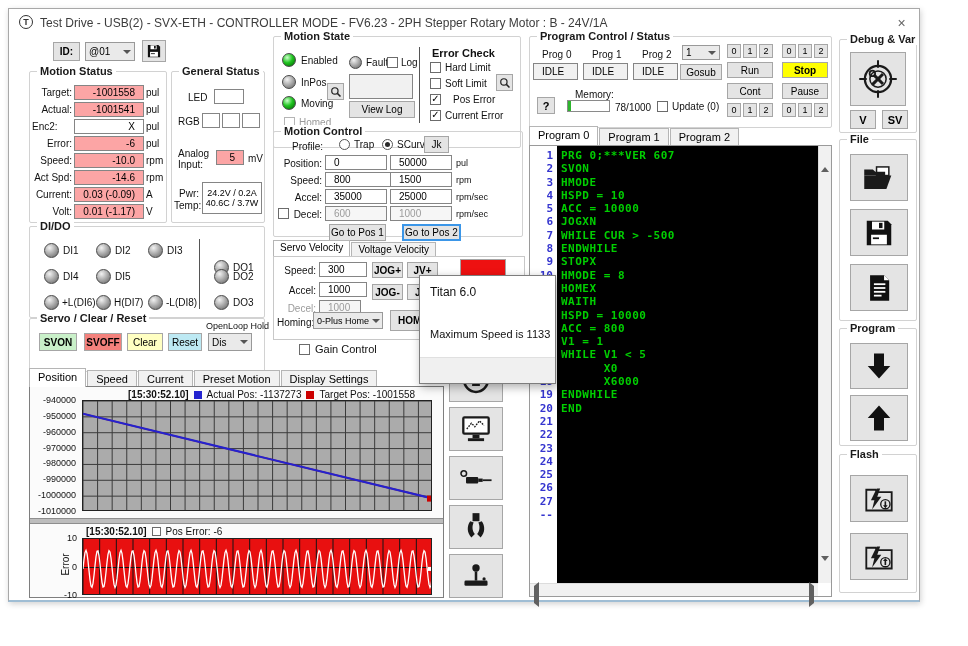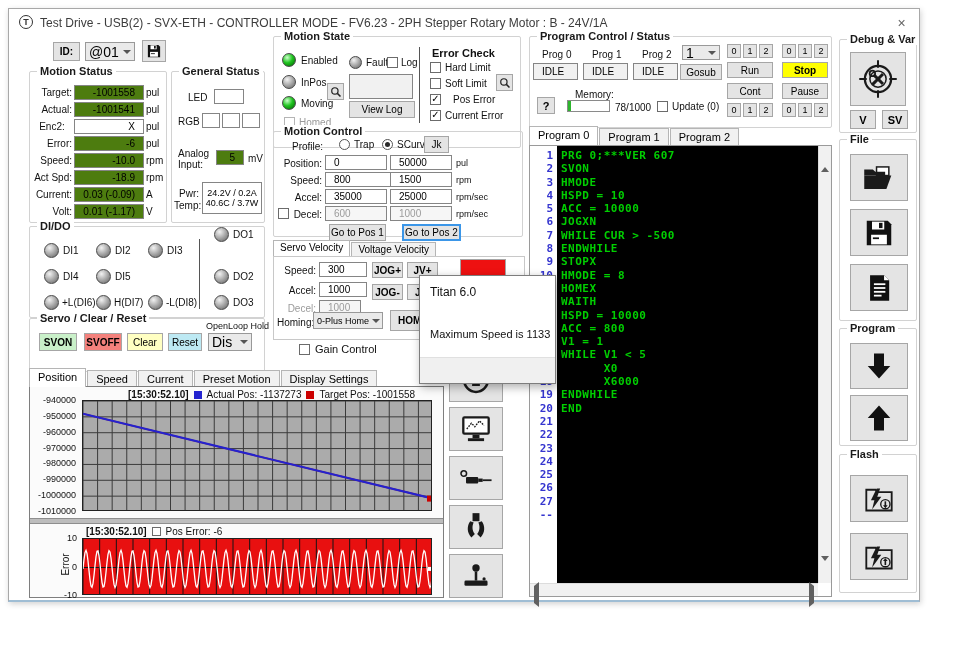--- a/index.html
+++ b/index.html
@@ -3,32 +3,32 @@
 <meta charset="utf-8">
 <style>
   body{margin:0}
   .stage{position:relative;width:968px;height:646px;background:#fff;font-family:"Liberation Sans",sans-serif;overflow:hidden}
   .win{position:absolute;left:8px;top:8px;width:910px;height:591px;background:#fff;border:1px solid #a8a8a8;border-bottom:2px solid #9fbdd4;box-shadow:1px 2px 6px rgba(0,0,0,.18)}
   .a{position:absolute;box-sizing:border-box}
   .grp{position:absolute;border:1px solid #d2d2d2;border-radius:2px;box-sizing:border-box}
   .gt{position:absolute;top:-7px;left:7px;background:#fff;padding:0 3px;font-size:11px;font-weight:bold;color:#1a1a1a;white-space:nowrap}
   .b{display:flex;align-items:center;justify-content:center;background:#e4e4e4;border:1px solid #a6a6a6;font-size:11px;color:#000;box-sizing:border-box;white-space:nowrap}
   .in{display:flex;align-items:center;background:#fff;border:1px solid #858585;font-size:10px;padding:0 8px;box-sizing:border-box;white-space:nowrap;overflow:hidden}
-  .ro{background:#4d7c0f;justify-content:flex-end}
+  .ro{background:#fca5a5;justify-content:flex-end}
   .dis{background:#f6f6f6;color:#9b9b9b}
   .lb{font-size:10px;color:#111;white-space:nowrap}
   .bld{font-weight:bold}
   .led{display:inline-block;border-radius:50%;border:1px solid #4a4a4a;box-sizing:border-box;flex:none}
   .green{background:radial-gradient(circle at 35% 30%,#ccffcc,#22c522 45%,#067a06 85%)}
   .gray{background:radial-gradient(circle at 35% 30%,#f2f2f2,#a8a8a8 50%,#707070 88%)}
   .cb{display:inline-flex;align-items:center;justify-content:center;width:11px;height:11px;background:#fff;border:1px solid #6b6b6b;font-size:10px;line-height:1;box-sizing:border-box;flex:none}
   .cb.on::after{content:"✓";margin-top:-1px}
   .rd{display:inline-block;width:11px;height:11px;border:1px solid #555;border-radius:50%;background:#fff;position:relative;box-sizing:border-box;flex:none}
   .rd.on::after{content:"";position:absolute;left:2px;top:2px;right:2px;bottom:2px;border-radius:50%;background:#2b2b2b}
-  .dd{display:flex;align-items:center;justify-content:space-between;background:#eaeaea;border:1px solid #999;font-size:14px;padding:0 3px;box-sizing:border-box;white-space:nowrap}
+  .dd{display:flex;align-items:center;justify-content:space-between;background:#eaeaea;border:1px solid #999;font-size:10px;padding:0 3px;box-sizing:border-box;white-space:nowrap}
   .dd::after{content:"";border-left:4px solid transparent;border-right:4px solid transparent;border-top:4px solid #555;margin-left:3px;flex:none}
   .tabs{display:flex;align-items:flex-end}
   .tab{background:#f1f1f1;border:1px solid #b5b5b5;border-bottom:none;padding:2px 8px;font-size:11px;margin-right:1px;white-space:nowrap}
   .tab.on{background:#fff;padding-bottom:4px;z-index:2;position:relative}
   .flex{display:flex;align-items:center}
   .ytick{position:absolute;left:0;right:2px;text-align:right;font-size:9px;color:#111}
   .gln{height:13.3px;font:bold 11px "DejaVu Sans Mono",monospace;color:#3535cf;text-align:right;padding-right:4px}
   .cln{height:13.3px;font:bold 11px "DejaVu Sans Mono",monospace;color:#00cf00;white-space:pre;letter-spacing:.5px;padding-left:4px}
   .popup{position:absolute;left:419px;top:275px;width:135px;height:107px;background:#fff;border:1px solid #7d7d7d;box-shadow:2px 3px 9px rgba(0,0,0,.32);z-index:60}
   .pfoot{position:absolute;left:0;right:0;bottom:0;height:25px;background:#f0f0f0;border-top:1px solid #e0e0e0}
@@ -73,37 +73,37 @@
             <span class="lb" style="width:40px;text-align:right">Target:</span>
             <div class="in ro" style="width:70px;height:15px;margin:0 2px">-1001558</div>
             <span class="lb">pul</span>
           </div>
       <div class="flex" style="height:17px">
             <span class="lb" style="width:40px;text-align:right">Actual:</span>
             <div class="in ro" style="width:70px;height:15px;margin:0 2px">-1001541</div>
             <span class="lb">pul</span>
           </div>
       <div class="flex" style="height:17px">
-            <span class="lb" style="width:40px;text-align:center">Enc2:</span>
+            <span class="lb" style="width:40px;text-align:left">Enc2:</span>
             <div class="in" style="width:70px;height:15px;margin:0 2px;justify-content:flex-end">X</div>
             <span class="lb">pul</span>
           </div>
       <div class="flex" style="height:17px">
             <span class="lb" style="width:40px;text-align:right">Error:</span>
             <div class="in ro" style="width:70px;height:15px;margin:0 2px">-6</div>
             <span class="lb">pul</span>
           </div>
       <div class="flex" style="height:17px">
             <span class="lb" style="width:40px;text-align:right">Speed:</span>
             <div class="in ro" style="width:70px;height:15px;margin:0 2px">-10.0</div>
             <span class="lb">rpm</span>
           </div>
       <div class="flex" style="height:17px">
             <span class="lb" style="width:40px;text-align:right">Act Spd:</span>
-            <div class="in ro" style="width:70px;height:15px;margin:0 2px">-18.9</div>
+            <div class="in ro" style="width:70px;height:15px;margin:0 2px">-14.6</div>
             <span class="lb">rpm</span>
           </div>
       <div class="flex" style="height:17px">
             <span class="lb" style="width:40px;text-align:right">Current:</span>
             <div class="in ro" style="width:70px;height:15px;margin:0 2px">0.03 (-0.09)</div>
             <span class="lb">A</span>
           </div>
       <div class="flex" style="height:17px">
             <span class="lb" style="width:40px;text-align:right">Volt:</span>
             <div class="in ro" style="width:70px;height:15px;margin:0 2px">0.01 (-1.17)</div>
@@ -160,21 +160,21 @@
         </div>
     <div class="a flex" style="left:66px;top:68px">
           <span class="led gray" style="width:15px;height:15px"></span>
           <span class="lb" style="margin-left:3px">H(DI7)</span>
         </div>
     <div class="a flex" style="left:118px;top:68px">
           <span class="led gray" style="width:15px;height:15px"></span>
           <span class="lb" style="margin-left:3px">-L(DI8)</span>
         </div>
     <div class="a" style="left:169px;top:12px;width:1px;height:70px;background:#555"></div>
-    <div class="a flex" style="left:184px;top:0">
+    <div class="a flex" style="left:184px;top:33px">
           <span class="led gray" style="width:15px;height:15px"></span>
           <span class="lb" style="margin-left:4px">DO1</span>
         </div>
     <div class="a flex" style="left:184px;top:42px">
           <span class="led gray" style="width:15px;height:15px"></span>
           <span class="lb" style="margin-left:4px">DO2</span>
         </div>
     <div class="a flex" style="left:184px;top:68px">
           <span class="led gray" style="width:15px;height:15px"></span>
           <span class="lb" style="margin-left:4px">DO3</span>

